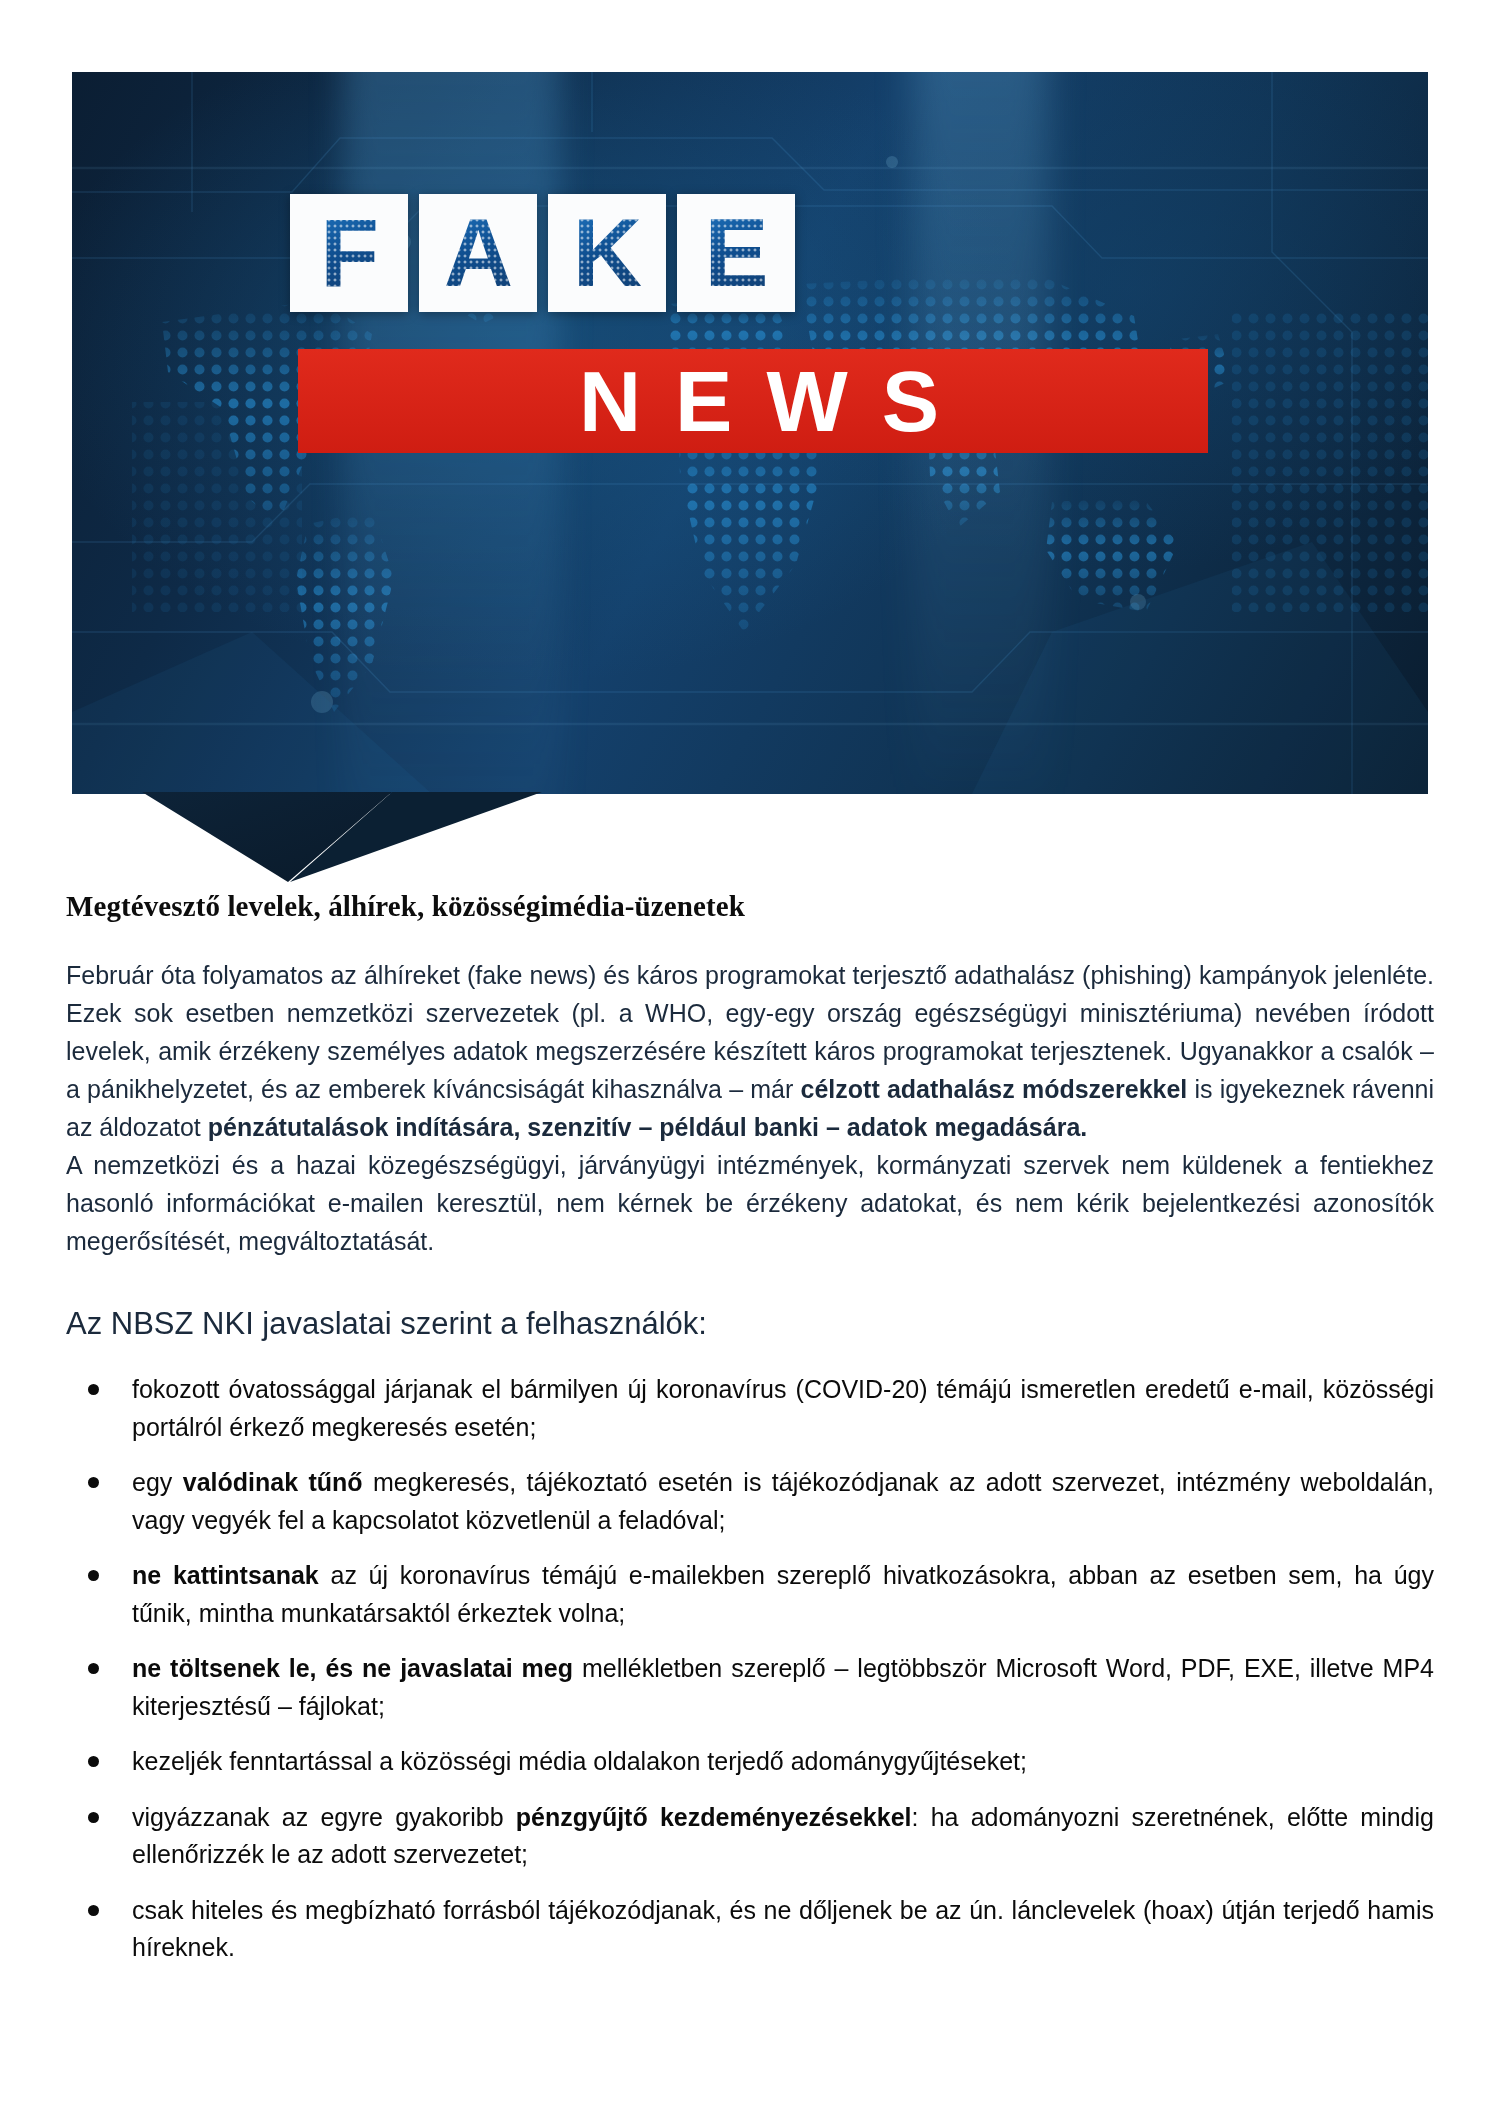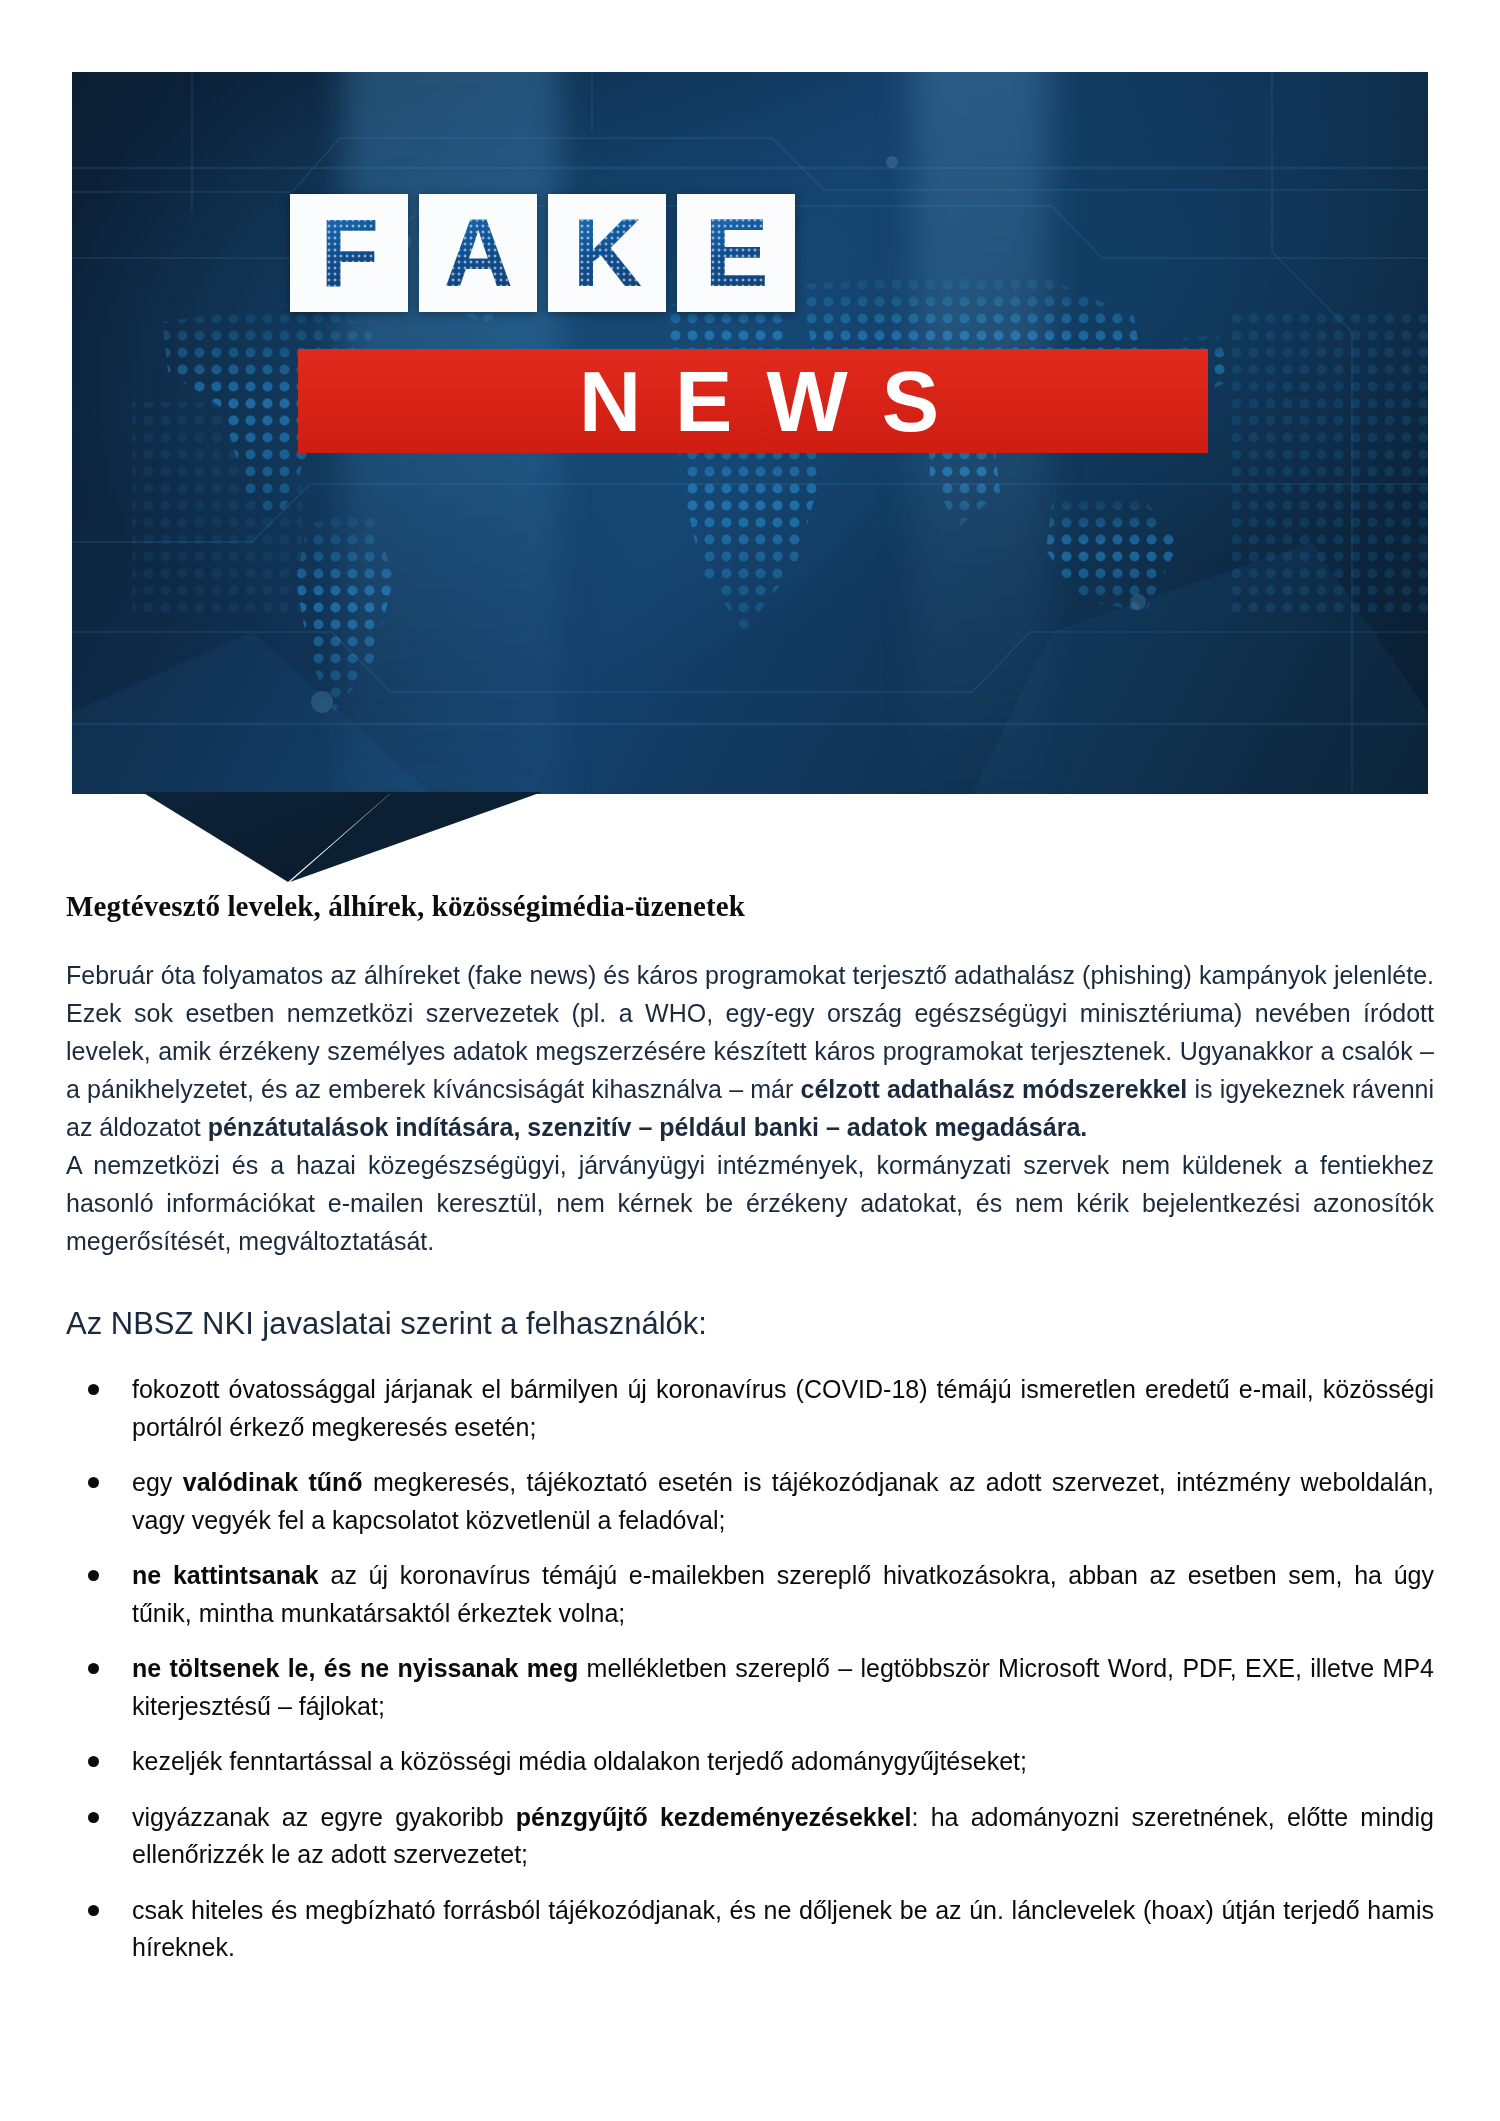--- a/index.html
+++ b/index.html
@@ -321,24 +321,24 @@
   <div class="content">
 
     <h1 class="doc-title">Megtévesztő levelek, álhírek, közösségimédia-üzenetek</h1>
 
     <p class="para">Február óta folyamatos az álhíreket (fake news) és káros programokat terjesztő adathalász (phishing) kampányok jelenléte. Ezek sok esetben nemzetközi szervezetek (pl. a WHO, egy-egy ország egészségügyi minisztériuma) nevében íródott levelek, amik érzékeny személyes adatok megszerzésére készített káros programokat terjesztenek. Ugyanakkor a csalók – a pánikhelyzetet, és az emberek kíváncsiságát kihasználva – már <b>célzott adathalász módszerekkel</b> is igyekeznek rávenni az áldozatot <b>pénzátutalások indítására, szenzitív – például banki – adatok megadására.</b></p>
     <p class="para">A nemzetközi és a hazai közegészségügyi, járványügyi intézmények, kormányzati szervek nem küldenek a fentiekhez hasonló információkat e-mailen keresztül, nem kérnek be érzékeny adatokat, és nem kérik bejelentkezési azonosítók megerősítését, megváltoztatását.</p>
 
     <p class="lead-in">Az NBSZ NKI javaslatai szerint a felhasználók:</p>
 
     <ul class="rec-list">
-        <li><span class="bullet"></span><span>fokozott óvatossággal járjanak el bármilyen új koronavírus (COVID-18) témájú ismeretlen eredetű e-mail, közösségi portálról érkező megkeresés esetén;</span></li>
+        <li><span class="bullet"></span><span>fokozott óvatossággal járjanak el bármilyen új koronavírus (COVID-20) témájú ismeretlen eredetű e-mail, közösségi portálról érkező megkeresés esetén;</span></li>
         <li><span class="bullet"></span><span>egy <b>valódinak tűnő</b> megkeresés, tájékoztató esetén is tájékozódjanak az adott szervezet, intézmény weboldalán, vagy vegyék fel a kapcsolatot közvetlenül a feladóval;</span></li>
         <li><span class="bullet"></span><span><b>ne kattintsanak</b> az új koronavírus témájú e-mailekben szereplő hivatkozásokra, abban az esetben sem, ha úgy tűnik, mintha munkatársaktól érkeztek volna;</span></li>
-        <li><span class="bullet"></span><span><b>ne töltsenek le, és ne nyissanak meg</b> mellékletben szereplő – legtöbbször Microsoft Word, PDF, EXE, illetve MP4 kiterjesztésű – fájlokat;</span></li>
+        <li><span class="bullet"></span><span><b>ne töltsenek le, és ne javaslatai meg</b> mellékletben szereplő – legtöbbször Microsoft Word, PDF, EXE, illetve MP4 kiterjesztésű – fájlokat;</span></li>
         <li><span class="bullet"></span><span>kezeljék fenntartással a közösségi média oldalakon terjedő adománygyűjtéseket;</span></li>
         <li><span class="bullet"></span><span>vigyázzanak az egyre gyakoribb <b>pénzgyűjtő kezdeményezésekkel</b>: ha adományozni szeretnének, előtte mindig ellenőrizzék le az adott szervezetet;</span></li>
         <li><span class="bullet"></span><span>csak hiteles és megbízható forrásból tájékozódjanak, és ne dőljenek be az ún. lánclevelek (hoax) útján terjedő hamis híreknek.</span></li>
       </ul>
 
   </div>
 
 </div>
 
 </body></html>

